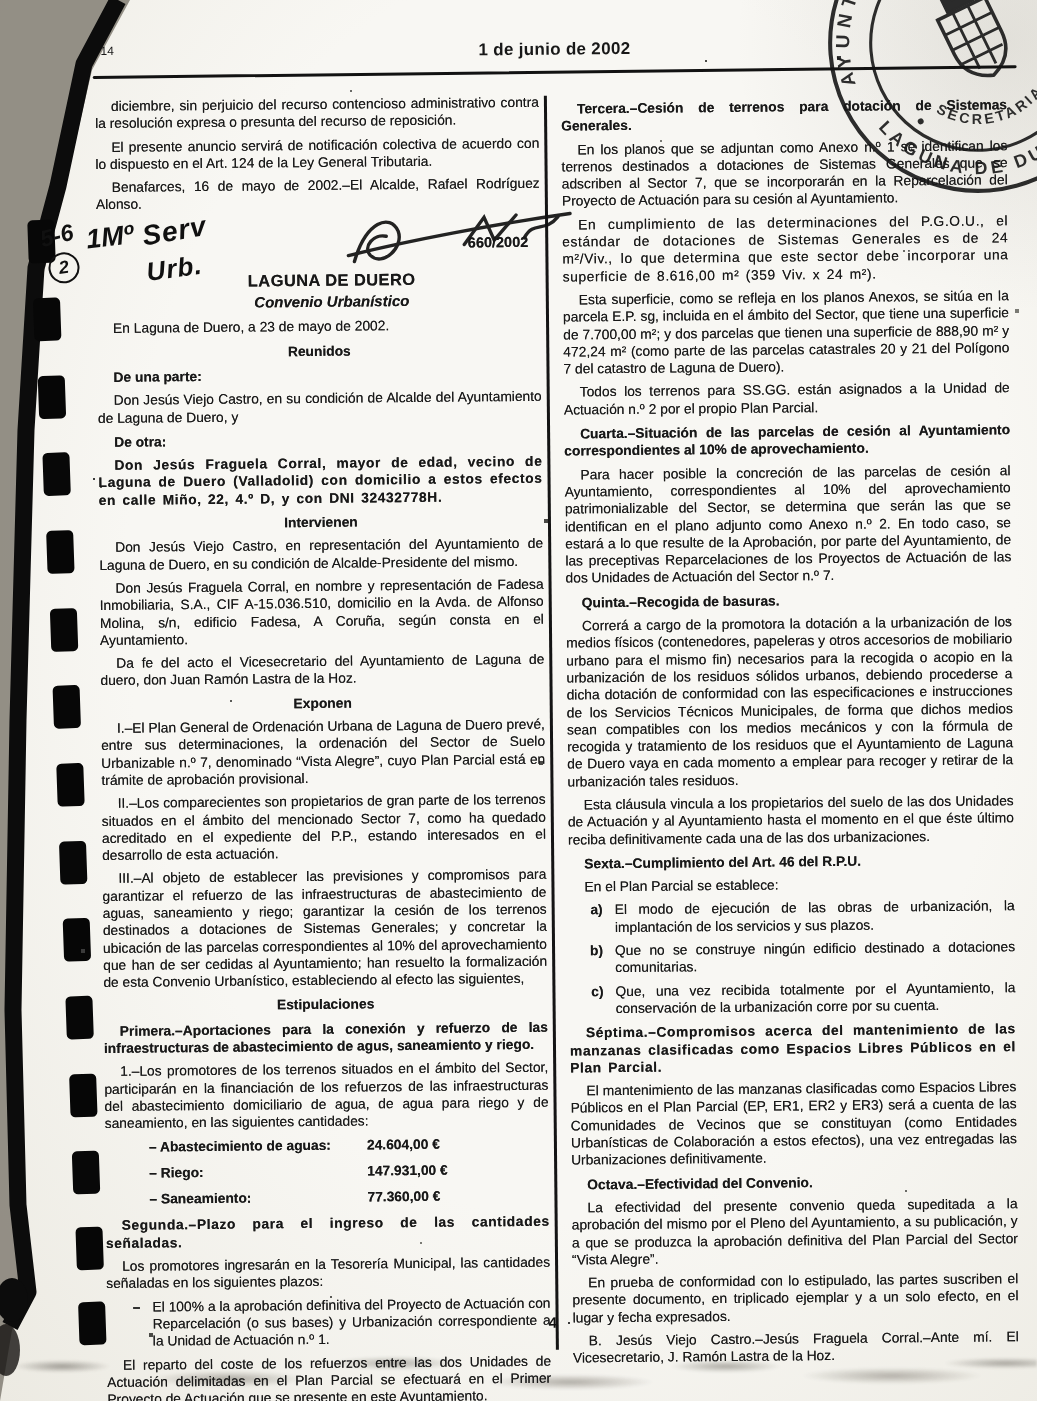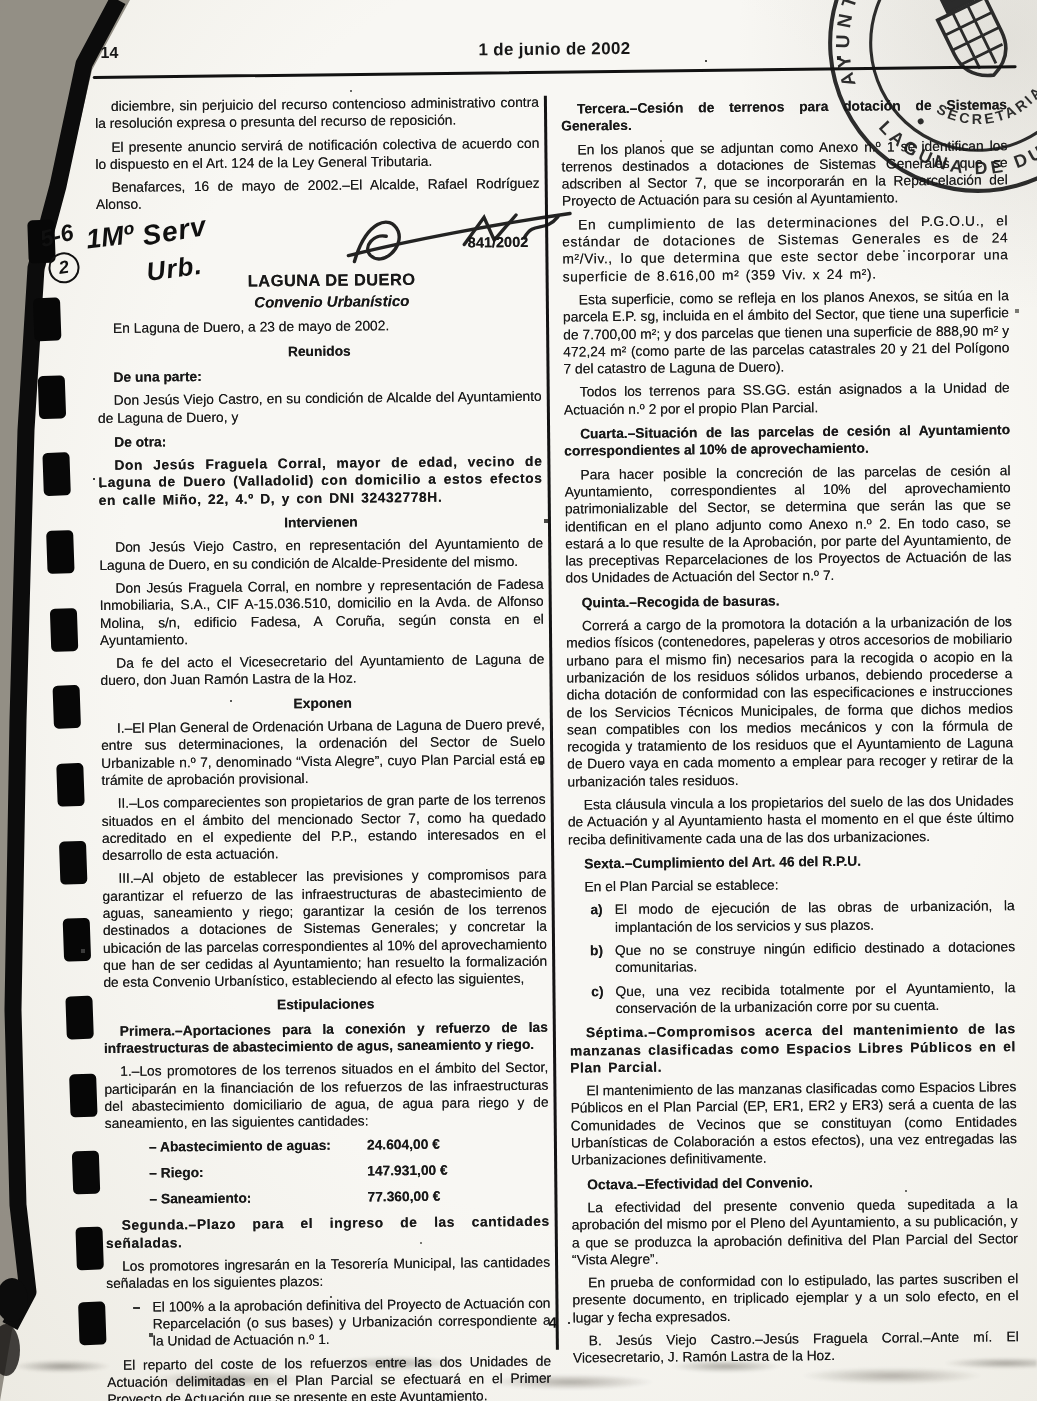--- a/index.html
+++ b/index.html
@@ -6,21 +6,21 @@
   .page{
     position:relative;width:1037px;height:1401px;overflow:hidden;
     font-family:"Liberation Sans","DejaVu Sans",sans-serif;
     color:#181818;
     background:
       radial-gradient(circle at 97% 3%, rgba(120,115,105,.14), transparent 16%),
       radial-gradient(ellipse at 55% 42%, #f8f7f3 55%, #eceae2 100%);
   }
   .tilt{position:absolute;left:0;top:0;width:1037px;height:1401px;transform:rotate(-0.55deg);transform-origin:50% 45%;}
   
-  .page-num{position:absolute;left:106px;top:40px;font-size:16px;font-weight:700;}
+  .page-num{position:absolute;left:106px;top:40px;font-size:12px;font-weight:400;}
   .date-head{position:absolute;left:98px;top:40px;width:924px;text-align:center;font-size:17px;font-weight:700;letter-spacing:.3px;}
   .head-rule{position:absolute;left:98px;top:71px;width:924px;height:3px;background:#121212;transform:rotate(-0.12deg);border-radius:2px;}
   
   .col{position:absolute;top:94px;font-size:13.8px;line-height:17.3px;text-align:justify;
        text-shadow:0 0 .5px rgba(25,25,25,.75);}
   .col-left{left:100px;width:444px;}
   .col-right{left:566px;width:446px;}
   .divider{position:absolute;left:549px;top:96px;width:3px;height:1254px;background:#141414;}
   .p{margin:0 0 6px;text-indent:16px;}
   .b{font-weight:700;}
@@ -140,21 +140,21 @@
 
       <div class="sig-block">
         <svg class="signature" width="230" height="64" viewBox="0 0 230 64">
           <g fill="none" stroke="#111" stroke-width="3.4" stroke-linecap="round" opacity="0.92">
             <path d="M10,52 C22,12 46,4 54,22 C60,38 38,58 26,46 C18,37 30,24 42,27"></path>
             <path d="M4,46 C62,32 150,16 226,6"></path>
             <path d="M120,36 L140,9 L150,32 L172,7"></path>
             <path d="M180,30 C190,12 200,26 214,9"></path>
           </g>
         </svg>
-        <span class="doc-number">841/2002</span>
+        <span class="doc-number">660/2002</span>
       </div>
 
       <p class="doc-title">LAGUNA DE DUERO</p>
       <p class="doc-subtitle">Convenio Urbanístico</p>
       <p class="p">En Laguna de Duero, a 23 de mayo de 2002.</p>
       <p class="h-center">Reunidos</p>
       <p class="h-runin">De una parte:</p>
       <p class="p">Don Jesús Viejo Castro, en su condición de Alcalde del Ayuntamiento de Laguna de Duero, y</p>
       <p class="h-runin">De otra:</p>
       <p class="p b spaced">Don Jesús Fraguela Corral, mayor de edad, vecino de Laguna de Duero (Valladolid) con domicilio a estos efectos en calle Miño, 22, 4.º D, y con DNI 32432778H.</p>

